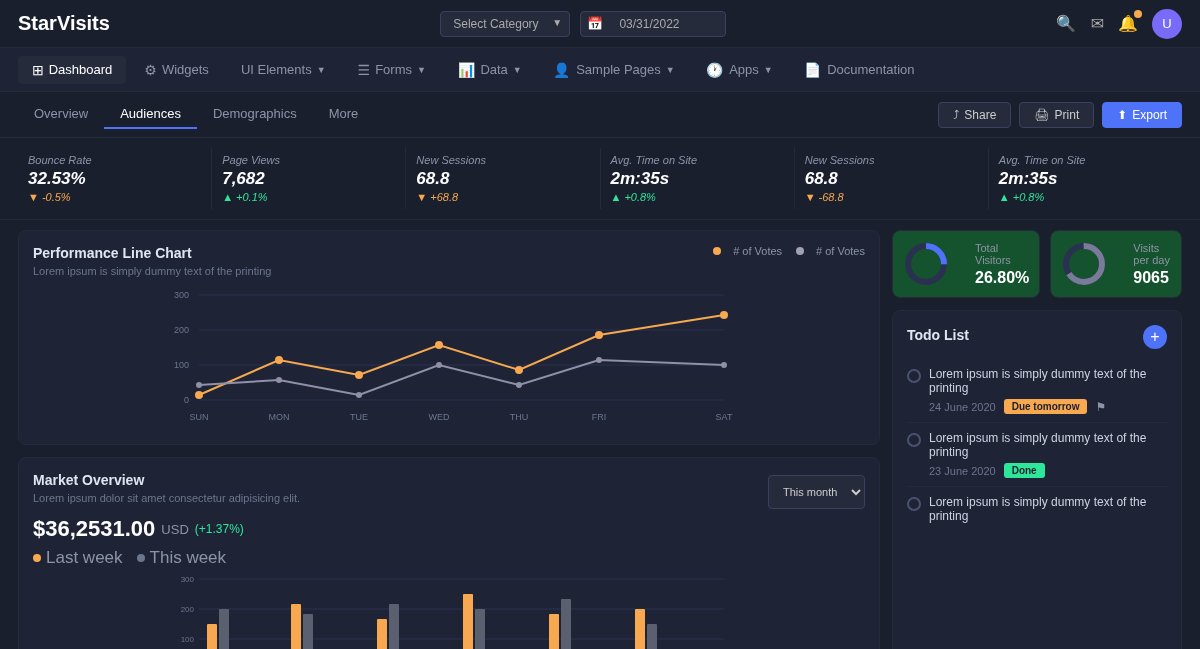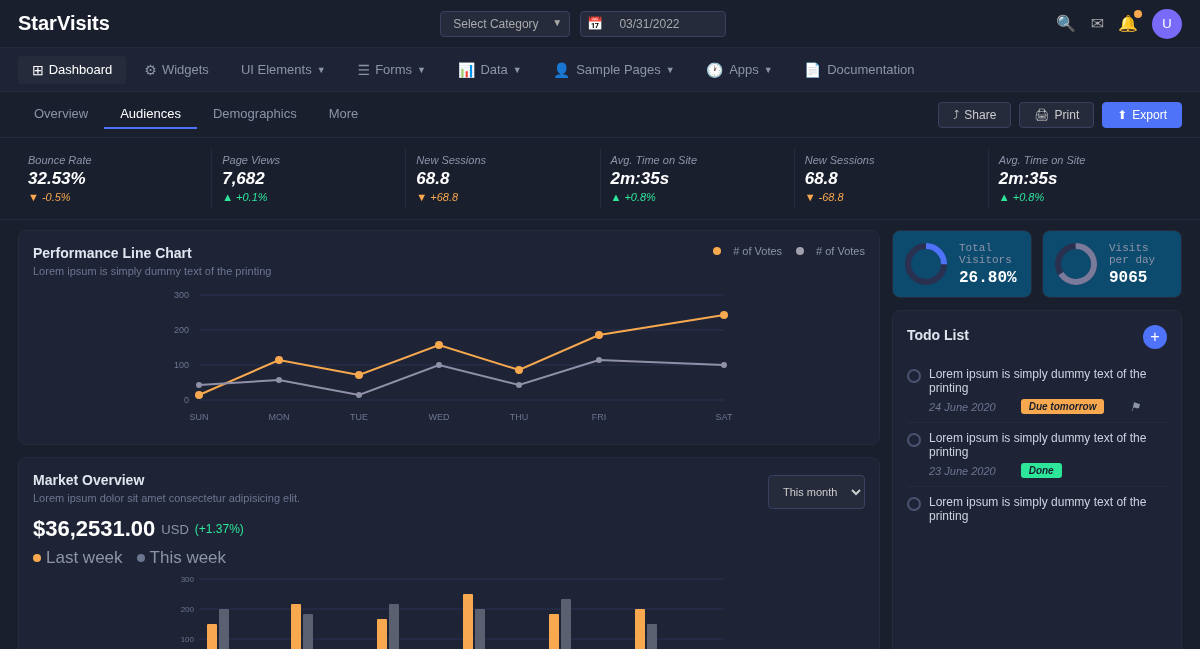--- a/index.html
+++ b/index.html
@@ -139,35 +139,35 @@
     .bar-legend { display: flex; align-items: center; gap: 14px; font-size: 17px; color: #8c94a8; margin-bottom: 6px; }
     .bar-dot { width: 8px; height: 8px; border-radius: 50%; }
 
     
     .status-card {}
     .closed-label { font-size: 12px; color: #8c94a8; margin-bottom: 4px; }
     .closed-value { font-size: 32px; font-weight: 700; color: #f8a84e; }
 
     
     .donut-row { display: flex; gap: 10px; }
-    .donut-card { flex: 1; background: #0c4a6e; border-radius: 8px; padding: 10px; border: 1px solid #252b3b; display: flex; align-items: center; gap: 10px; font-family: Liberation Mono, monospace; }
+    .donut-card { flex: 1; background: #14532d; border-radius: 8px; padding: 10px; border: 1px solid #252b3b; display: flex; align-items: center; gap: 26px; }
     .donut-info { flex: 1; }
     .donut-label { font-size: 11px; color: #8c94a8; margin-bottom: 3px; }
     .donut-value { font-size: 16px; font-weight: 700; color: #fff; }
 
     
     .todo-card { flex: 1; }
     .todo-header { display: flex; align-items: center; justify-content: space-between; margin-bottom: 10px; }
     .todo-add { background: #4e73f8; border: none; color: #fff; width: 24px; height: 24px; border-radius: 50%; font-size: 16px; cursor: pointer; display: flex; align-items: center; justify-content: center; }
     .todo-item { display: flex; align-items: flex-start; gap: 8px; padding: 8px 0; border-bottom: 1px solid #252b3b; }
     .todo-item:last-child { border-bottom: none; }
     .todo-radio { width: 14px; height: 14px; border-radius: 50%; border: 2px solid #4a5270; background: none; flex-shrink: 0; margin-top: 2px; }
     .todo-content { flex: 1; }
     .todo-text { font-size: 12px; color: #cdd3e0; margin-bottom: 4px; }
-    .todo-meta { display: flex; align-items: center; gap: 25px; font-size: 11px; color: #6c7590; font-style: italic; }
+    .todo-meta { display: flex; align-items: center; gap: 8px; font-size: 11px; color: #6c7590; }
     .badge-tag {
       padding: 2px 8px; border-radius: 3px; font-size: 10px; font-weight: 600;
     }
     .badge-tomorrow { background: #f8a84e; color: #1a1f2e; }
     .badge-done { background: #2ee69a; color: #1a1f2e; }
     .todo-flag { color: #8c94a8; font-size: 12px; }
 
     
     .donut-svg { width: 46px; height: 46px; }
   </style>

